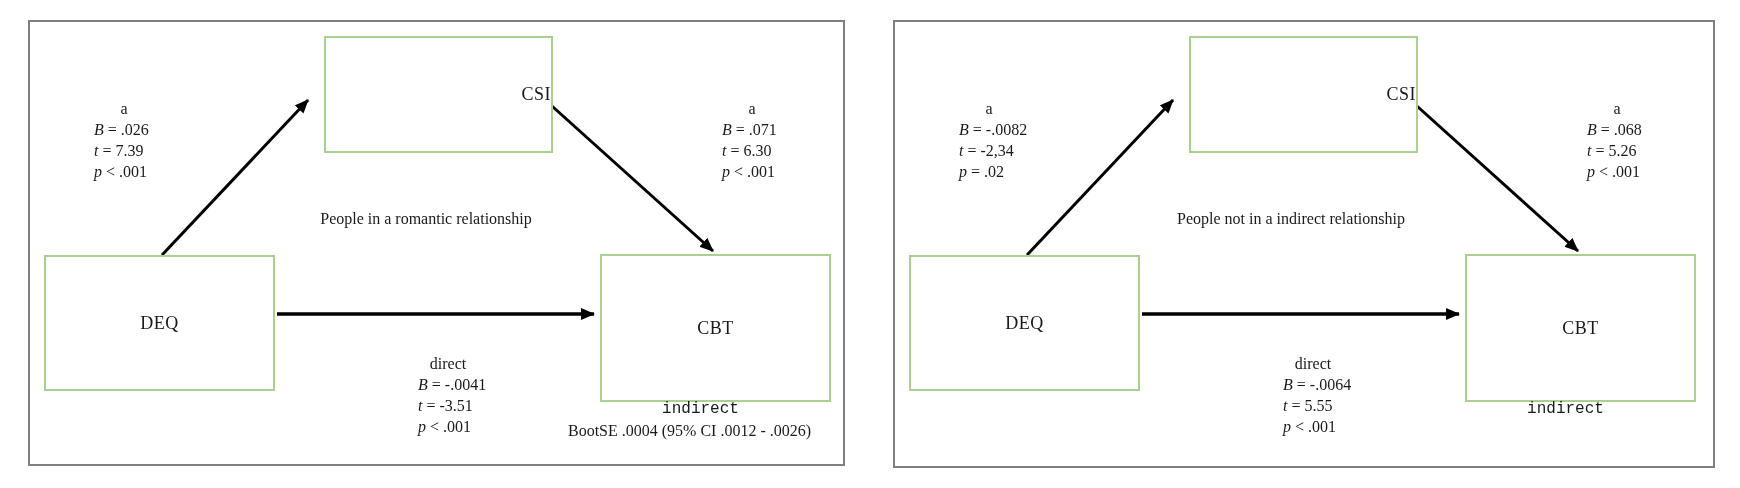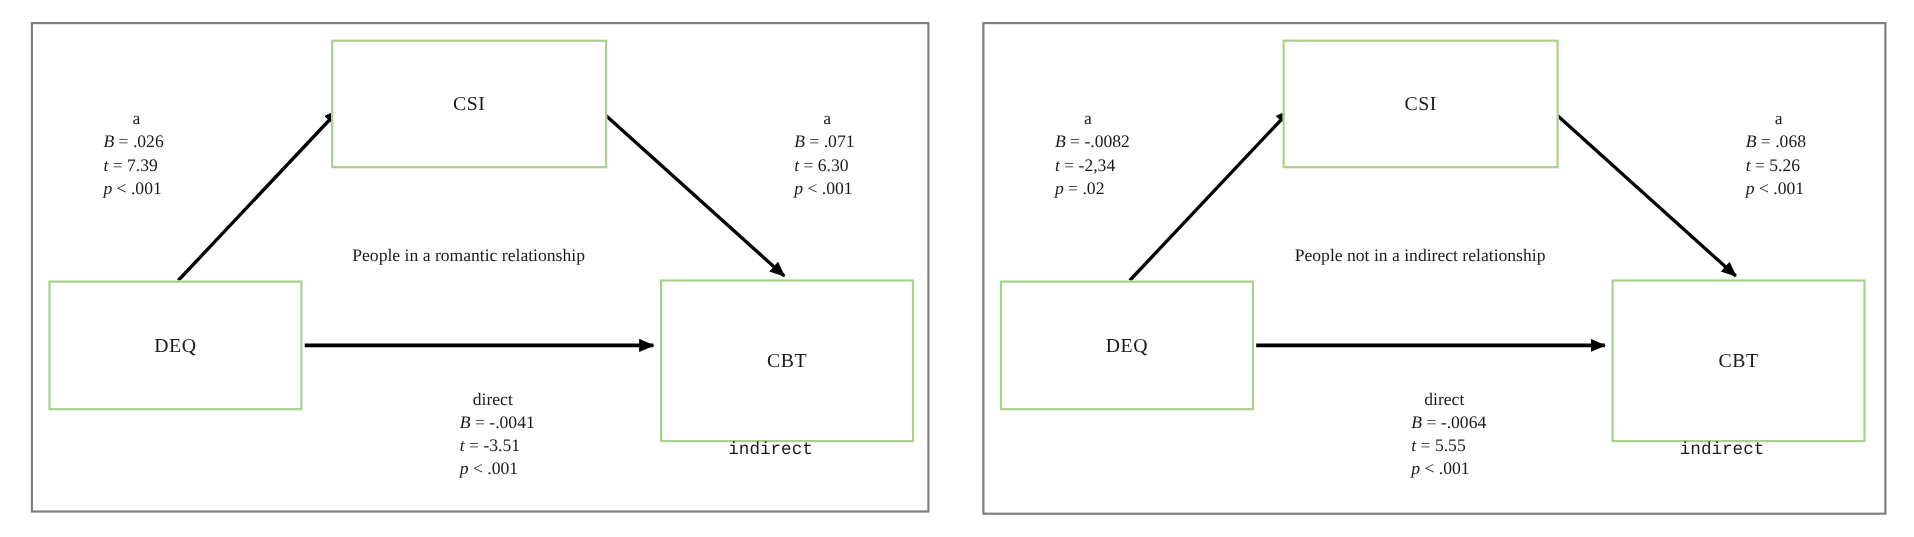--- a/index.html
+++ b/index.html
@@ -24,22 +24,22 @@
   .node {
     position: absolute;
     border: 2px solid #a9d18e;
     background: #ffffff;
     display: flex;
     align-items: center;
     justify-content: center;
     font-size: 18px;
     letter-spacing: 0.5px;
   }
-  .node-mediator  { left: 271px; top: 14px;  width: 251px; height: 117px; }
-  .node-predictor { left: 14px;  top: 233px; width: 231px; height: 118px; }
+  .node-mediator  { left: 294px; top: 14px;  width: 229px; height: 117px; justify-content: flex-end; }
+  .node-predictor { left: 14px;  top: 233px; width: 231px; height: 136px; }
   .node-outcome   { left: 570px; top: 232px; width: 231px; height: 148px; }
 
   svg.arrows {
     position: absolute;
     left: 0; top: 0;
     width: 100%; height: 100%;
     overflow: visible;
     pointer-events: none;
   }
 
@@ -51,21 +51,21 @@
   }
   .stats .lbl { width: 60px; text-align: center; }
   .stats-path-a { left: 64px;  top: 76px; }
   .stats-path-b { left: 692px; top: 76px; }
   .stats-direct { left: 388px; top: 331px; }
   .stats-indirect { left: 538px; top: 377px; }
   .stats-indirect .lbl { width: 95px; margin-left: 85px; font-family: Liberation Mono, monospace; }
 
   .group-label {
     position: absolute;
-    left: 246px; top: 202px;
+    left: 246px; top: 188px;
     width: 300px;
     text-align: center;
     font-size: 16px;
   }
   i { font-style: italic; }
 </style>
 </head>
 <body>
 
 <div class="canvas">
@@ -111,20 +111,21 @@
 
     <div class="stats stats-direct">
       <div class="lbl">direct</div>
       <div><i>B</i><span> = -.0041</span></div>
       <div><i>t</i><span> = -3.51</span></div>
       <div><i>p</i><span> &lt; .001</span></div>
     </div>
 
     <div class="stats stats-indirect">
       <div class="lbl">indirect</div>
+      <div><i></i><span>BootSE .0004 (95% CI .0012 - .0026)</span></div>
     </div>
   </div>
 
   <div class="panel" id="panel-1">
 
     <svg class="arrows" viewBox="0 0 818 444">
       <defs>
         <marker id="ah1" markerUnits="userSpaceOnUse" markerWidth="16" markerHeight="14" refX="13" refY="6" orient="auto">
           <polygon points="0,0 14,6 0,12" fill="#000000"></polygon>
         </marker>

